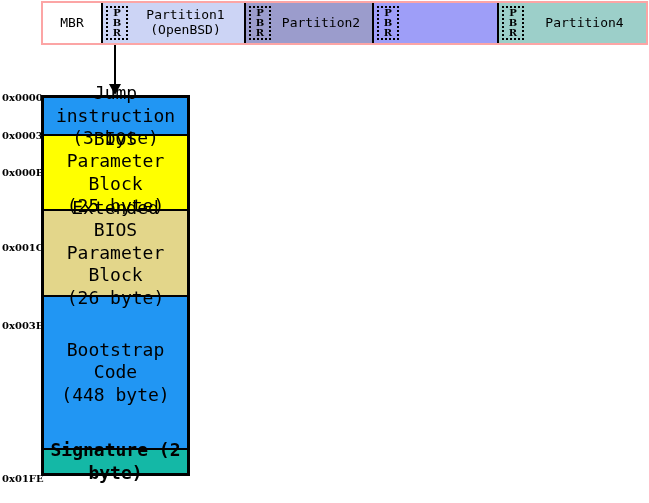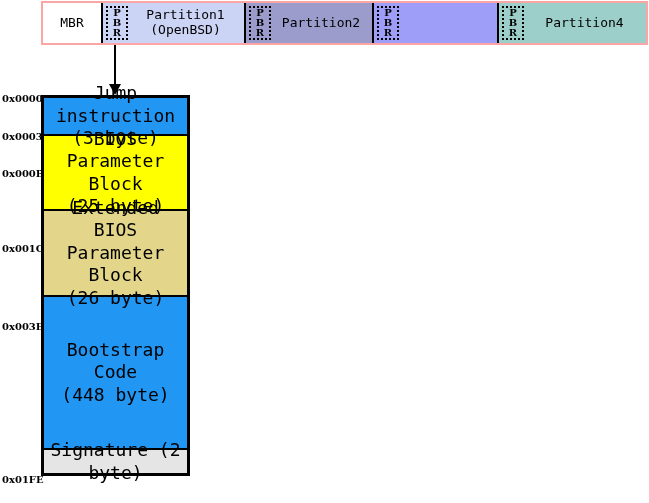--- a/index.html
+++ b/index.html
@@ -117,21 +117,20 @@
     text-align: center;
   }
 
   
   .offset-tick {
     position: absolute;
     left: 0px;
     width: 41px;
     height: 12px;
     display: flex;
-    align-items: center;
     justify-content: flex-start;
     padding-left: 2px;
     box-sizing: border-box;
   }
   .offset-text {
     font-family: "DejaVu Serif", "Liberation Serif", serif;
     font-weight: bold;
     font-size: 10px;
     color: #000000;
     white-space: nowrap;
@@ -195,21 +194,21 @@
       <div class="detail-label">Extended
 BIOS
 Parameter Block
 (26 byte)</div>
     </div>
     <div class="detail-row" style="background: rgb(33, 150, 243); height: 153px;">
       <div class="detail-label">Bootstrap
 Code
 (448 byte)</div>
     </div>
-    <div class="detail-row" style="background: #e5e5e5; height: 23px;">
+    <div class="detail-row" style="background: #14b8a6; height: 23px; font-weight: bold;">
       <div class="detail-label">Signature (2 byte)</div>
     </div>
   </div>
 
 <div id="offset-ticks">
     <div class="offset-tick" style="top: 92px;">
       <div class="offset-text">0x0000</div>
     </div>
     <div class="offset-tick" style="top: 130px;">
       <div class="offset-text">0x0003</div>

